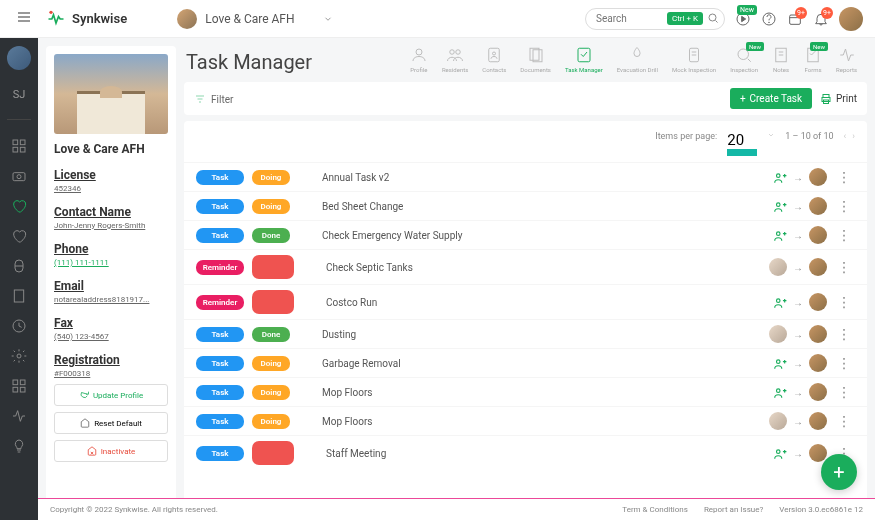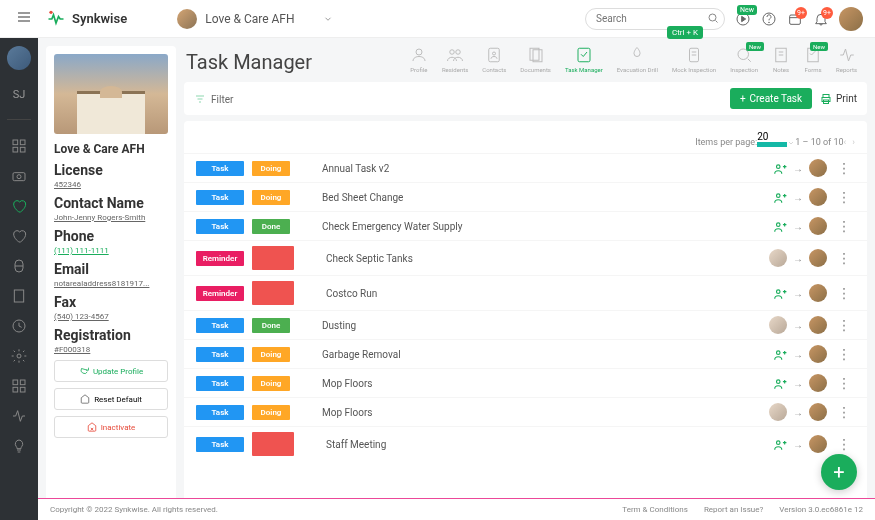--- a/index.html
+++ b/index.html
@@ -10,21 +10,21 @@
 .logo-area { display:flex; align-items:center; gap:6px; }
 .logo-icon { width:20px; height:20px; position:relative; }
 .logo-text { font-size:13px; font-weight:600; color:#333; }
 .location-sel { display:flex; align-items:center; gap:8px; margin-left:40px; cursor:pointer; }
 .loc-img { width:20px; height:20px; border-radius:50%; background:linear-gradient(135deg,#d4a574 0%,#8b7355 100%); }
 .loc-name { font-size:12px; color:#555; }
 .chev-down { width:10px; height:10px; margin-left:20px; }
 .topbar-right { margin-left:auto; display:flex; align-items:center; gap:10px; }
 .search-box { position:relative; width:140px; }
 .search-input { width:100%; height:22px; border:1px solid #ddd; border-radius:11px; padding:0 55px 0 10px; font-size:10px; color:#888; }
-.search-kbd { position:absolute; right:22px; top:19px; background:#1aad5c; color:#fff; font-size:8px; padding:2px 5px; border-radius:3px; }
+.search-kbd { position:absolute; right:22px; top:5px; background:#1aad5c; color:#fff; font-size:8px; padding:2px 5px; border-radius:3px; }
 .search-icon { position:absolute; right:6px; top:5px; width:12px; height:12px; }
 .top-icon { width:16px; height:16px; cursor:pointer; position:relative; }
 .top-icon svg { width:16px; height:16px; stroke:#666; fill:none; stroke-width:1.5; }
 .badge-new { position:absolute; top:-6px; right:-6px; background:#1aad5c; color:#fff; font-size:7px; padding:1px 3px; border-radius:3px; }
 .badge-num { position:absolute; top:-4px; right:-4px; background:#ff5c3e; color:#fff; font-size:7px; width:12px; height:12px; border-radius:50%; display:flex; align-items:center; justify-content:center; }
 .avatar-top { width:24px; height:24px; border-radius:50%; background:linear-gradient(135deg,#c89664 0%,#8b6f47 100%); }
 
 .layout { display:flex; height:calc(100% - 38px); }
 .sidebar { width:38px; background:#2d3135; display:flex; flex-direction:column; align-items:center; padding-top:8px; gap:14px; }
 .side-avatar { width:24px; height:24px; border-radius:50%; background:linear-gradient(135deg,#5a7a9a 0%,#3d5a7a 100%); }
@@ -33,21 +33,21 @@
 .side-icon { width:16px; height:16px; cursor:pointer; }
 .side-icon svg { width:16px; height:16px; stroke:#888; fill:none; stroke-width:1.5; }
 .side-icon.active svg { stroke:#1aad5c; }
 
 .main { flex:1; background:#f5f6f7; display:flex; overflow:hidden; }
 .info-panel { width:130px; background:#fff; margin:8px 0 8px 8px; border-radius:4px; padding:8px; overflow-y:auto; }
 .facility-img { width:100%; height:80px; background:linear-gradient(180deg,#8aa8c8 0%,#d4b896 50%,#b89878 100%); border-radius:3px; position:relative; overflow:hidden; }
 .facility-img::before { content:''; position:absolute; bottom:0; left:20%; width:60%; height:50%; background:#f0e8d8; border-top:3px solid #8b7355; }
 .facility-img::after { content:''; position:absolute; bottom:45%; left:40%; width:20%; height:15%; background:#d4b896; border-radius:50% 50% 0 0; }
 .facility-name { font-size:12px; font-weight:700; color:#333; margin:8px 0 6px; }
-.info-label { font-size:14px; font-weight:700; color:#333; margin-top:6px; }
+.info-label { font-size:12px; font-weight:700; color:#333; margin-top:12px;text-decoration:underline; }
 .info-val { font-size:8px; color:#666; margin-top:2px; word-break:break-all;text-decoration:underline; }
 .info-val.link { color:#1aad5c; }
 .btn-outline { width:100%; height:22px; border:1px solid #ddd; background:#fff; border-radius:3px; font-size:8px; display:flex; align-items:center; justify-content:center; gap:4px; margin-top:6px; cursor:pointer; }
 .btn-outline svg { width:10px; height:10px; }
 .btn-outline.green { color:#1aad5c; }
 .btn-outline.red { color:#e74c3c; }
 
 .content { flex:1; margin:8px; display:flex; flex-direction:column; overflow:hidden; }
 .page-title { font-size:20px; color:#444; font-weight:400; padding:4px 0 8px 2px; }
 .top-tabs { position:absolute; top:46px; right:18px; display:flex; gap:14px; }
@@ -60,27 +60,27 @@
 
 .toolbar { background:#fff; border-radius:4px; padding:6px 10px; display:flex; align-items:center; gap:8px; margin-bottom:6px; }
 .filter-btn { display:flex; align-items:flex-end; gap:5px; font-size:10px; color:#666; cursor:pointer; }
 .filter-btn svg { width:12px; height:12px; stroke:#1aad5c; fill:none; }
 .toolbar-right { margin-left:auto; display:flex; gap:8px; }
 .create-btn { background:#1aad5c; color:#fff; border:none; border-radius:3px; padding:5px 10px; font-size:10px; display:flex; align-items:center; gap:4px; cursor:pointer; }
 .print-btn { display:flex; align-items:center; gap:4px; font-size:10px; color:#333; cursor:pointer; }
 .print-btn svg { width:12px; height:12px; stroke:#1aad5c; fill:none; }
 
 .list-card { background:#fff; border-radius:4px; flex:1; overflow-y:auto; padding:4px 0; }
-.pager { display:flex; align-items:flex-end; justify-content:flex-end; padding:6px 12px; font-size:9px; color:#888; }
-.pager select { border:none; border-bottom:5px solid #14b8a6; font-size:10px; width:30px; appearance:none; background:transparent; }
+.pager { display:flex; align-items:flex-start; justify-content:flex-end; gap:10px; padding:6px 12px; font-size:9px; color:#888; }
+.pager select { border:none; border-bottom:7px solid #14b8a6; font-size:15px; width:30px; appearance:none; background:transparent; }
 .pager-arrows { display:flex; gap:6px; }
 .pager-arrows span { cursor:pointer; color:#ccc; }
 
 .task-row { display:flex; align-items:center; padding:5px 12px; gap:8px; border-top:1px solid #f5f5f5; }
-.chip { font-size:8px; color:#fff; padding:3px 0; border-radius:1px; font-weight:600; text-align:center; }
+.chip { font-size:8px; color:#fff; padding:3px 0; border-radius:7px; font-weight:600; text-align:center; }
 .chip.type-task { background:#2196f3; width:48px; }
 .chip.type-reminder { background:#e91e63; width:48px; }
 .chip.st-doing { background:#ffa726; width:38px; }
 .chip.st-done { background:#4caf50; width:38px; }
 .chip.st-todo { background:#ef5350; width:38px;padding-left:42px; }
 .task-name { font-size:10px; color:#555; flex:1;margin-left:24px; }
 .task-right { display:flex; align-items:center; gap:6px; }
 .person-icon { width:14px; height:14px; }
 .person-icon svg { width:14px; height:14px; }
 .arrow { font-size:10px; color:#888; }

